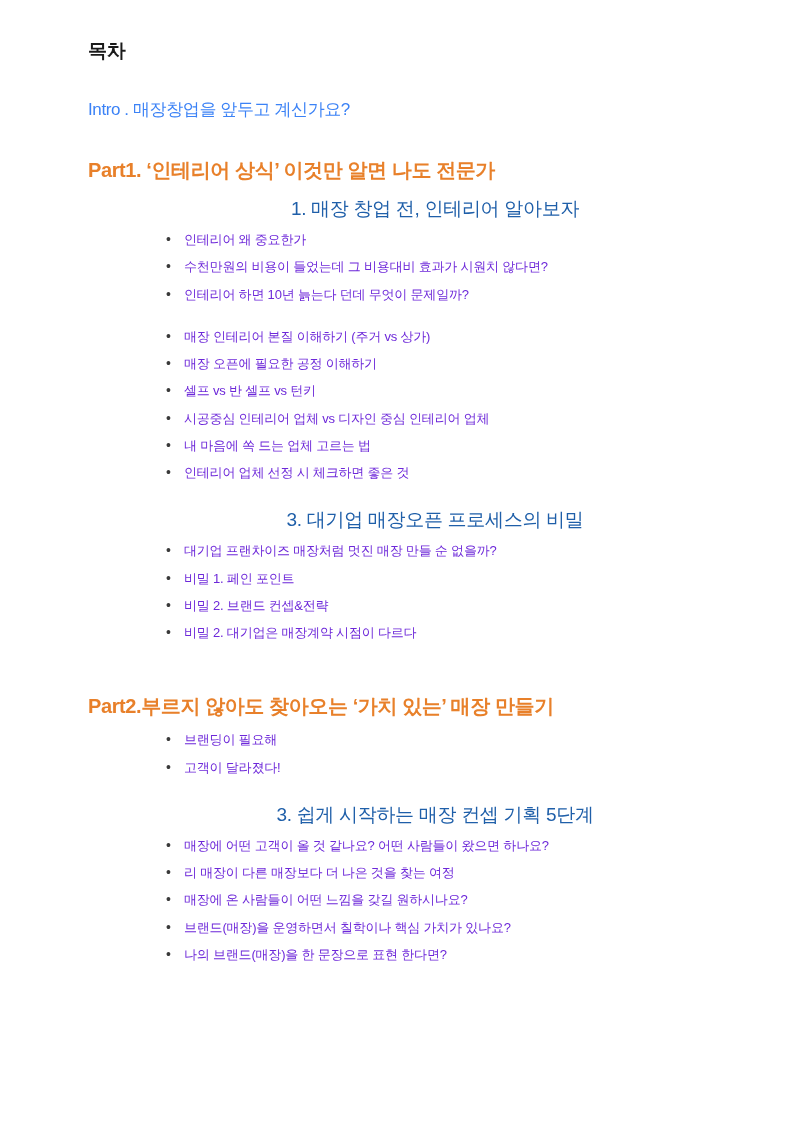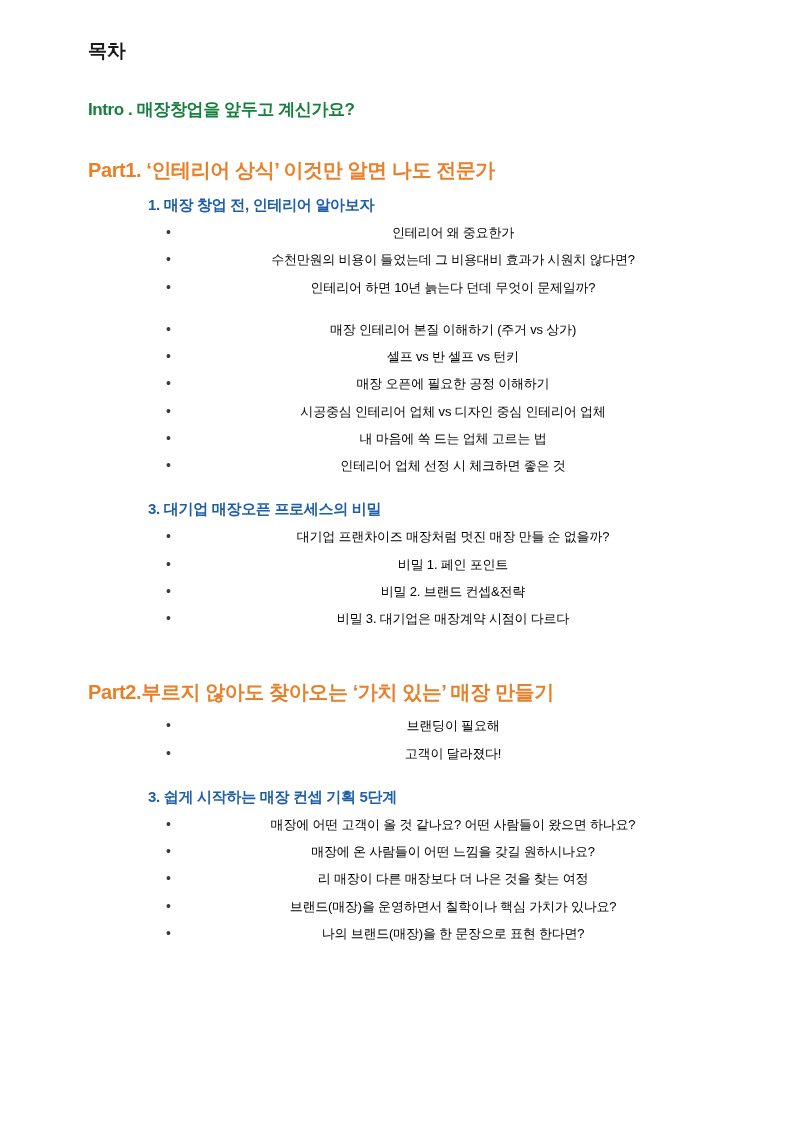--- a/index.html
+++ b/index.html
@@ -22,60 +22,60 @@
   }
   .doc-title {
     font-size: 19px;
     font-weight: bold;
     color: #1a1a1a;
     margin: 10px 0 34px 0;
     letter-spacing: -0.3px;
   }
   .intro-heading {
     font-size: 17px;
-    color: #15803d;
-    font-weight: bold;
+    color: #3b82f6;
+    font-weight: normal;
     margin: 15px 0 36px 0;
     letter-spacing: -0.4px;
   }
   .part-heading {
     font-size: 20px;
     color: #e8802a;
     font-weight: bold;
     margin: 0 0 12px 0;
     letter-spacing: -0.4px;
   }
   .part-block {
     margin-bottom: 6px;
   }
   .section {
     margin: 0 0 26px 0;
     padding-left: 60px;
   }
   .section-title {
-    font-size: 15px;
+    font-size: 19px;
     color: #1f5fa9;
-    font-weight: bold;
+    font-weight: normal;
     margin: 0 0 10px 0;
     letter-spacing: -0.3px;
+    text-align: center;
   }
   ul.bullets {
     list-style: none;
     margin: 0;
     padding: 0 0 0 18px;
   }
   ul.bullets li {
     font-size: 13px;
-    color: #000000;
+    color: #6d28d9;
     margin: 0 0 11px 0;
     position: relative;
     padding-left: 18px;
     line-height: 1.25;
     letter-spacing: -0.2px;
-    text-align: center;
   }
   ul.bullets li:before {
     content: "•";
     position: absolute;
     left: 0;
     top: -1px;
     font-size: 14px;
     color: #3a3a3a;
   }
   .part2-wrap { margin-top: 52px; }
@@ -97,54 +97,54 @@
       <ul class="bullets">
         <li>인테리어 왜 중요한가</li>
         <li>수천만원의 비용이 들었는데 그 비용대비 효과가 시원치 않다면?</li>
         <li>인테리어 하면 10년 늙는다 던데 무엇이 문제일까?</li>
       </ul>
     </div>
 
     <div class="section">
       <ul class="bullets">
         <li>매장 인테리어 본질 이해하기 (주거 vs 상가)</li>
+        <li>매장 오픈에 필요한 공정 이해하기</li>
         <li>셀프 vs 반 셀프 vs 턴키</li>
-        <li>매장 오픈에 필요한 공정 이해하기</li>
         <li>시공중심 인테리어 업체 vs 디자인 중심 인테리어 업체</li>
         <li>내 마음에 쏙 드는 업체 고르는 법</li>
         <li>인테리어 업체 선정 시 체크하면 좋은 것</li>
       </ul>
     </div>
 
     <div class="section">
       <div class="section-title">3. 대기업 매장오픈 프로세스의 비밀</div>
       <ul class="bullets">
         <li>대기업 프랜차이즈 매장처럼 멋진 매장 만들 순 없을까?</li>
         <li>비밀 1. 페인 포인트</li>
         <li>비밀 2. 브랜드 컨셉&amp;전략</li>
-        <li>비밀 3. 대기업은 매장계약 시점이 다르다</li>
+        <li>비밀 2. 대기업은 매장계약 시점이 다르다</li>
       </ul>
     </div>
   </div>
 
   <div class="part-block part2-wrap">
     <div class="part-heading">Part2.부르지 않아도 찾아오는 ‘가치 있는’ 매장 만들기</div>
 
     <div class="section">
       <ul class="bullets">
         <li>브랜딩이 필요해</li>
         <li>고객이 달라졌다!</li>
       </ul>
     </div>
 
     <div class="section">
       <div class="section-title">3. 쉽게 시작하는 매장 컨셉 기획 5단계</div>
       <ul class="bullets">
         <li>매장에 어떤 고객이 올 것 같나요? 어떤 사람들이 왔으면 하나요?</li>
+        <li>리 매장이 다른 매장보다 더 나은 것을 찾는 여정</li>
         <li>매장에 온 사람들이 어떤 느낌을 갖길 원하시나요?</li>
-        <li>리 매장이 다른 매장보다 더 나은 것을 찾는 여정</li>
         <li>브랜드(매장)을 운영하면서 칠학이나 핵심 가치가 있나요?</li>
         <li>나의 브랜드(매장)을 한 문장으로 표현 한다면?</li>
       </ul>
     </div>
   </div>
 
 </div>
 
 </body></html>

